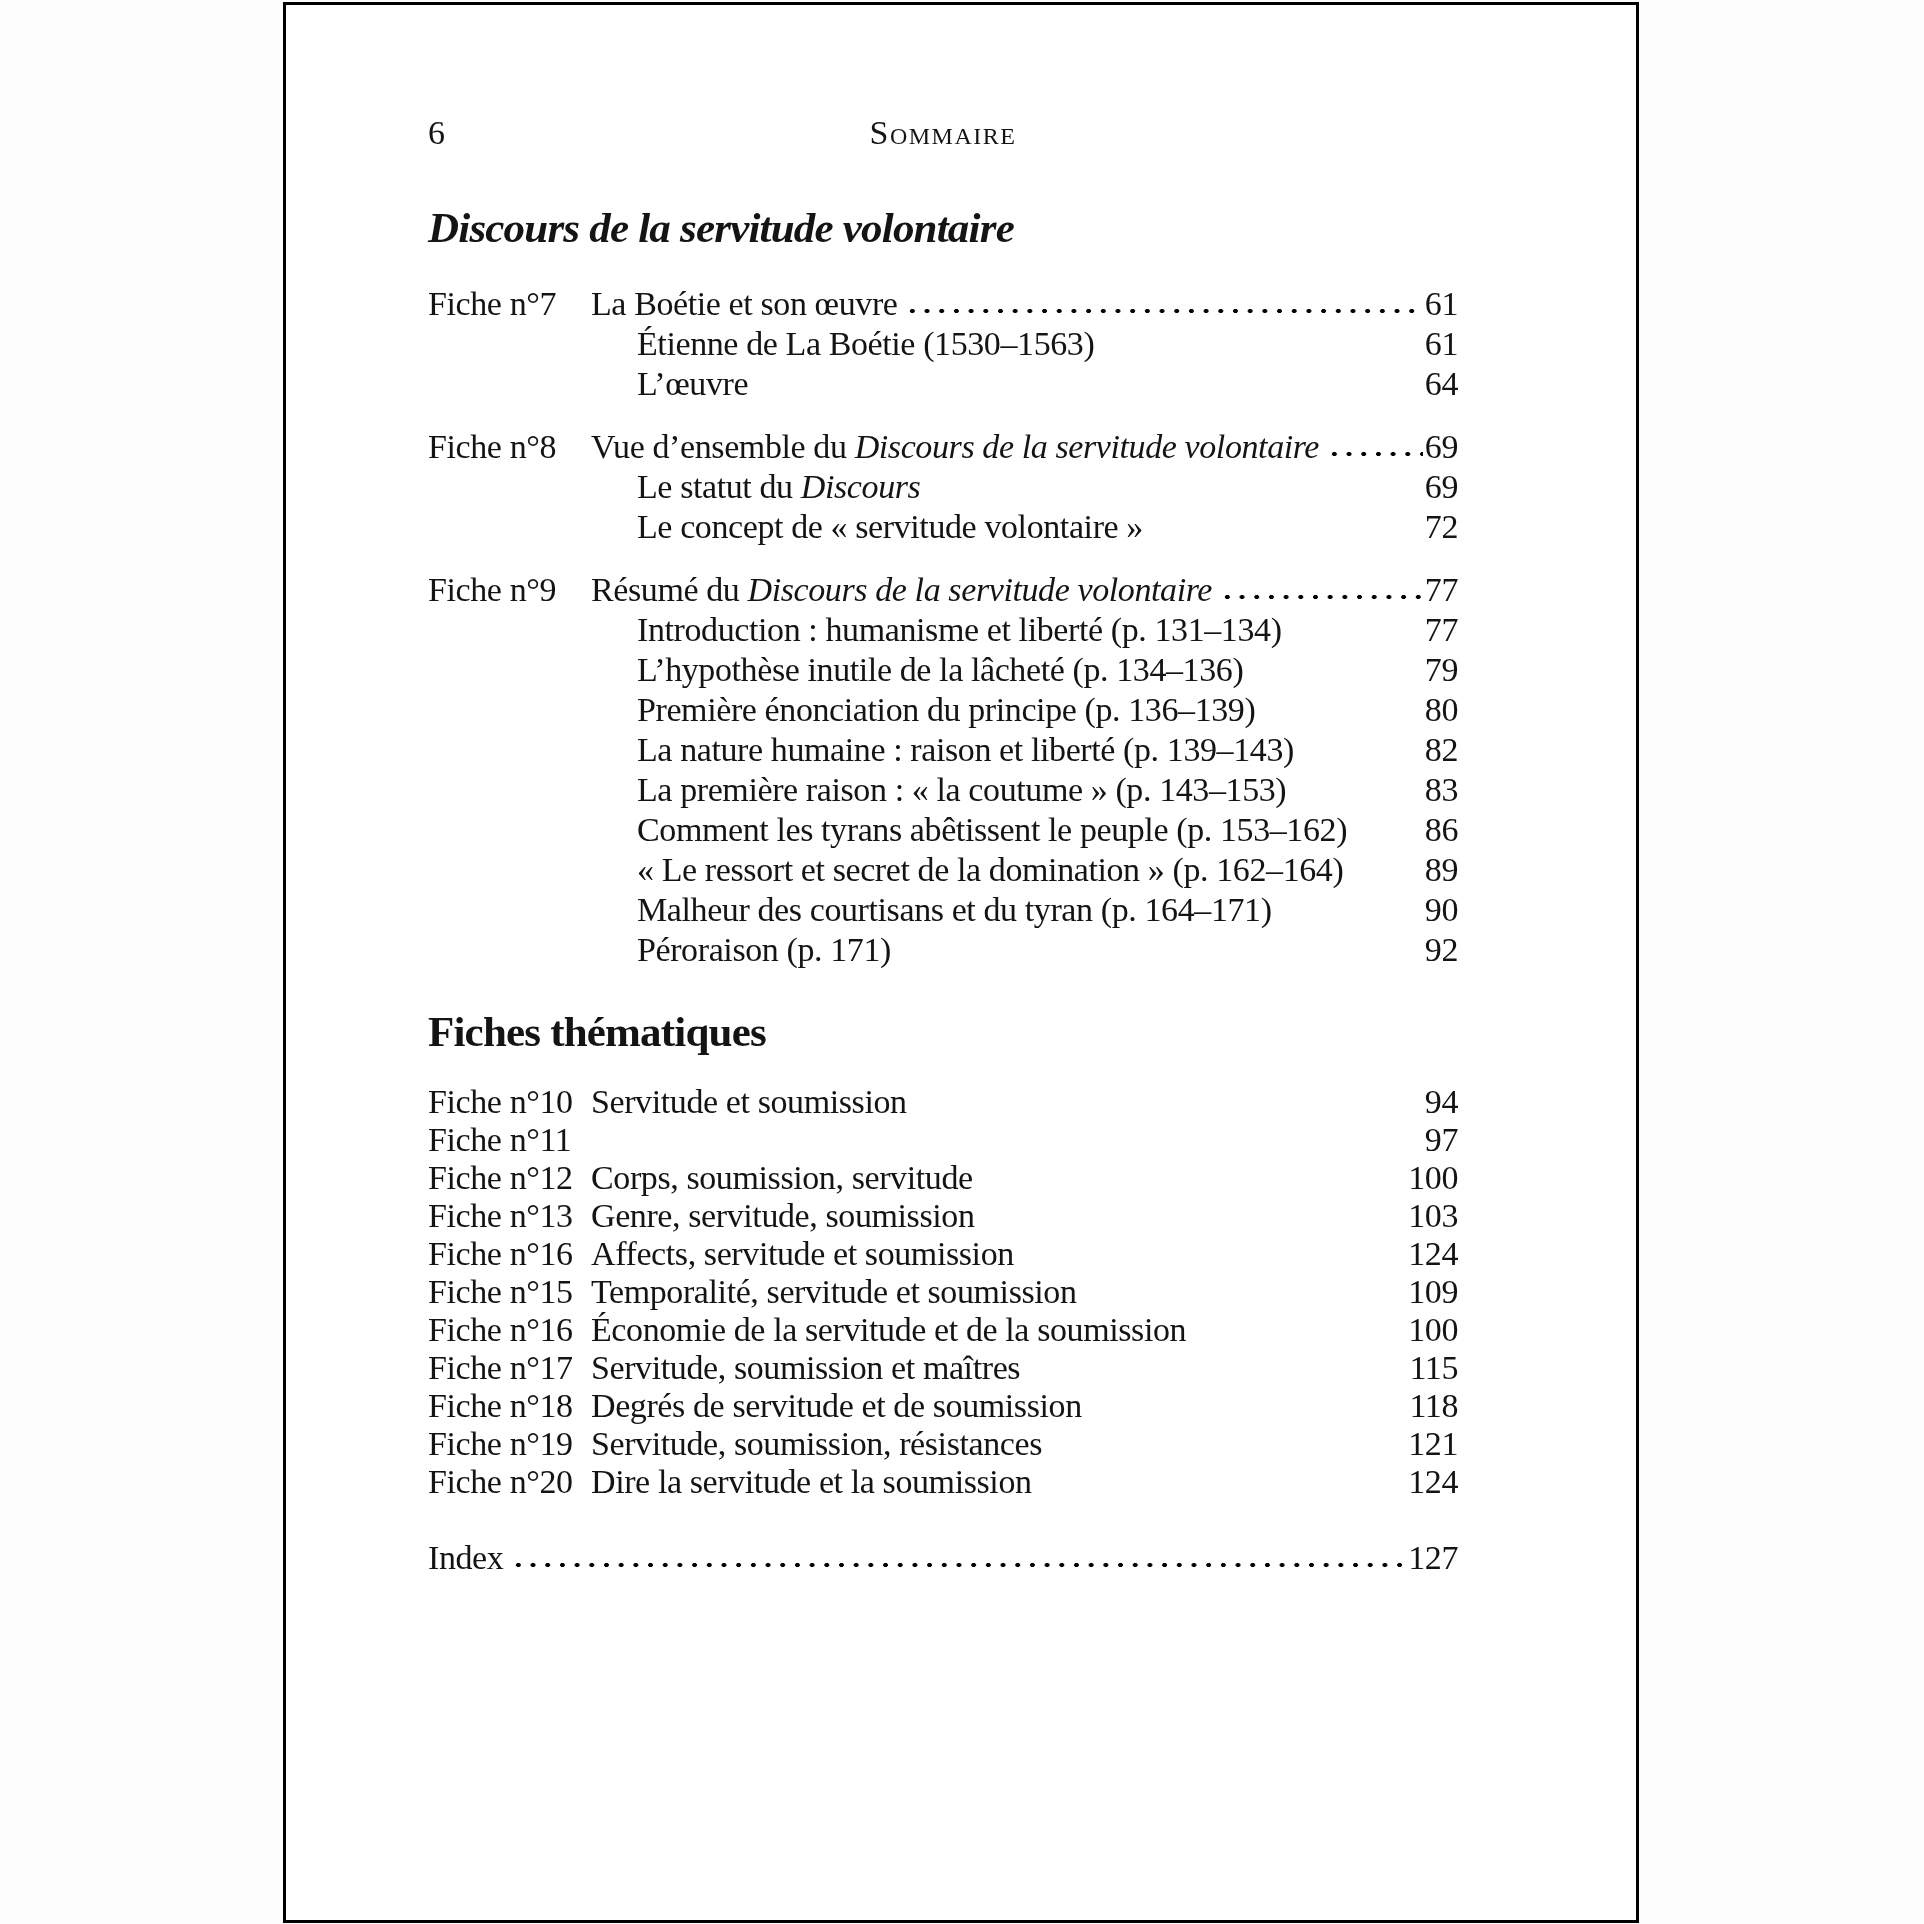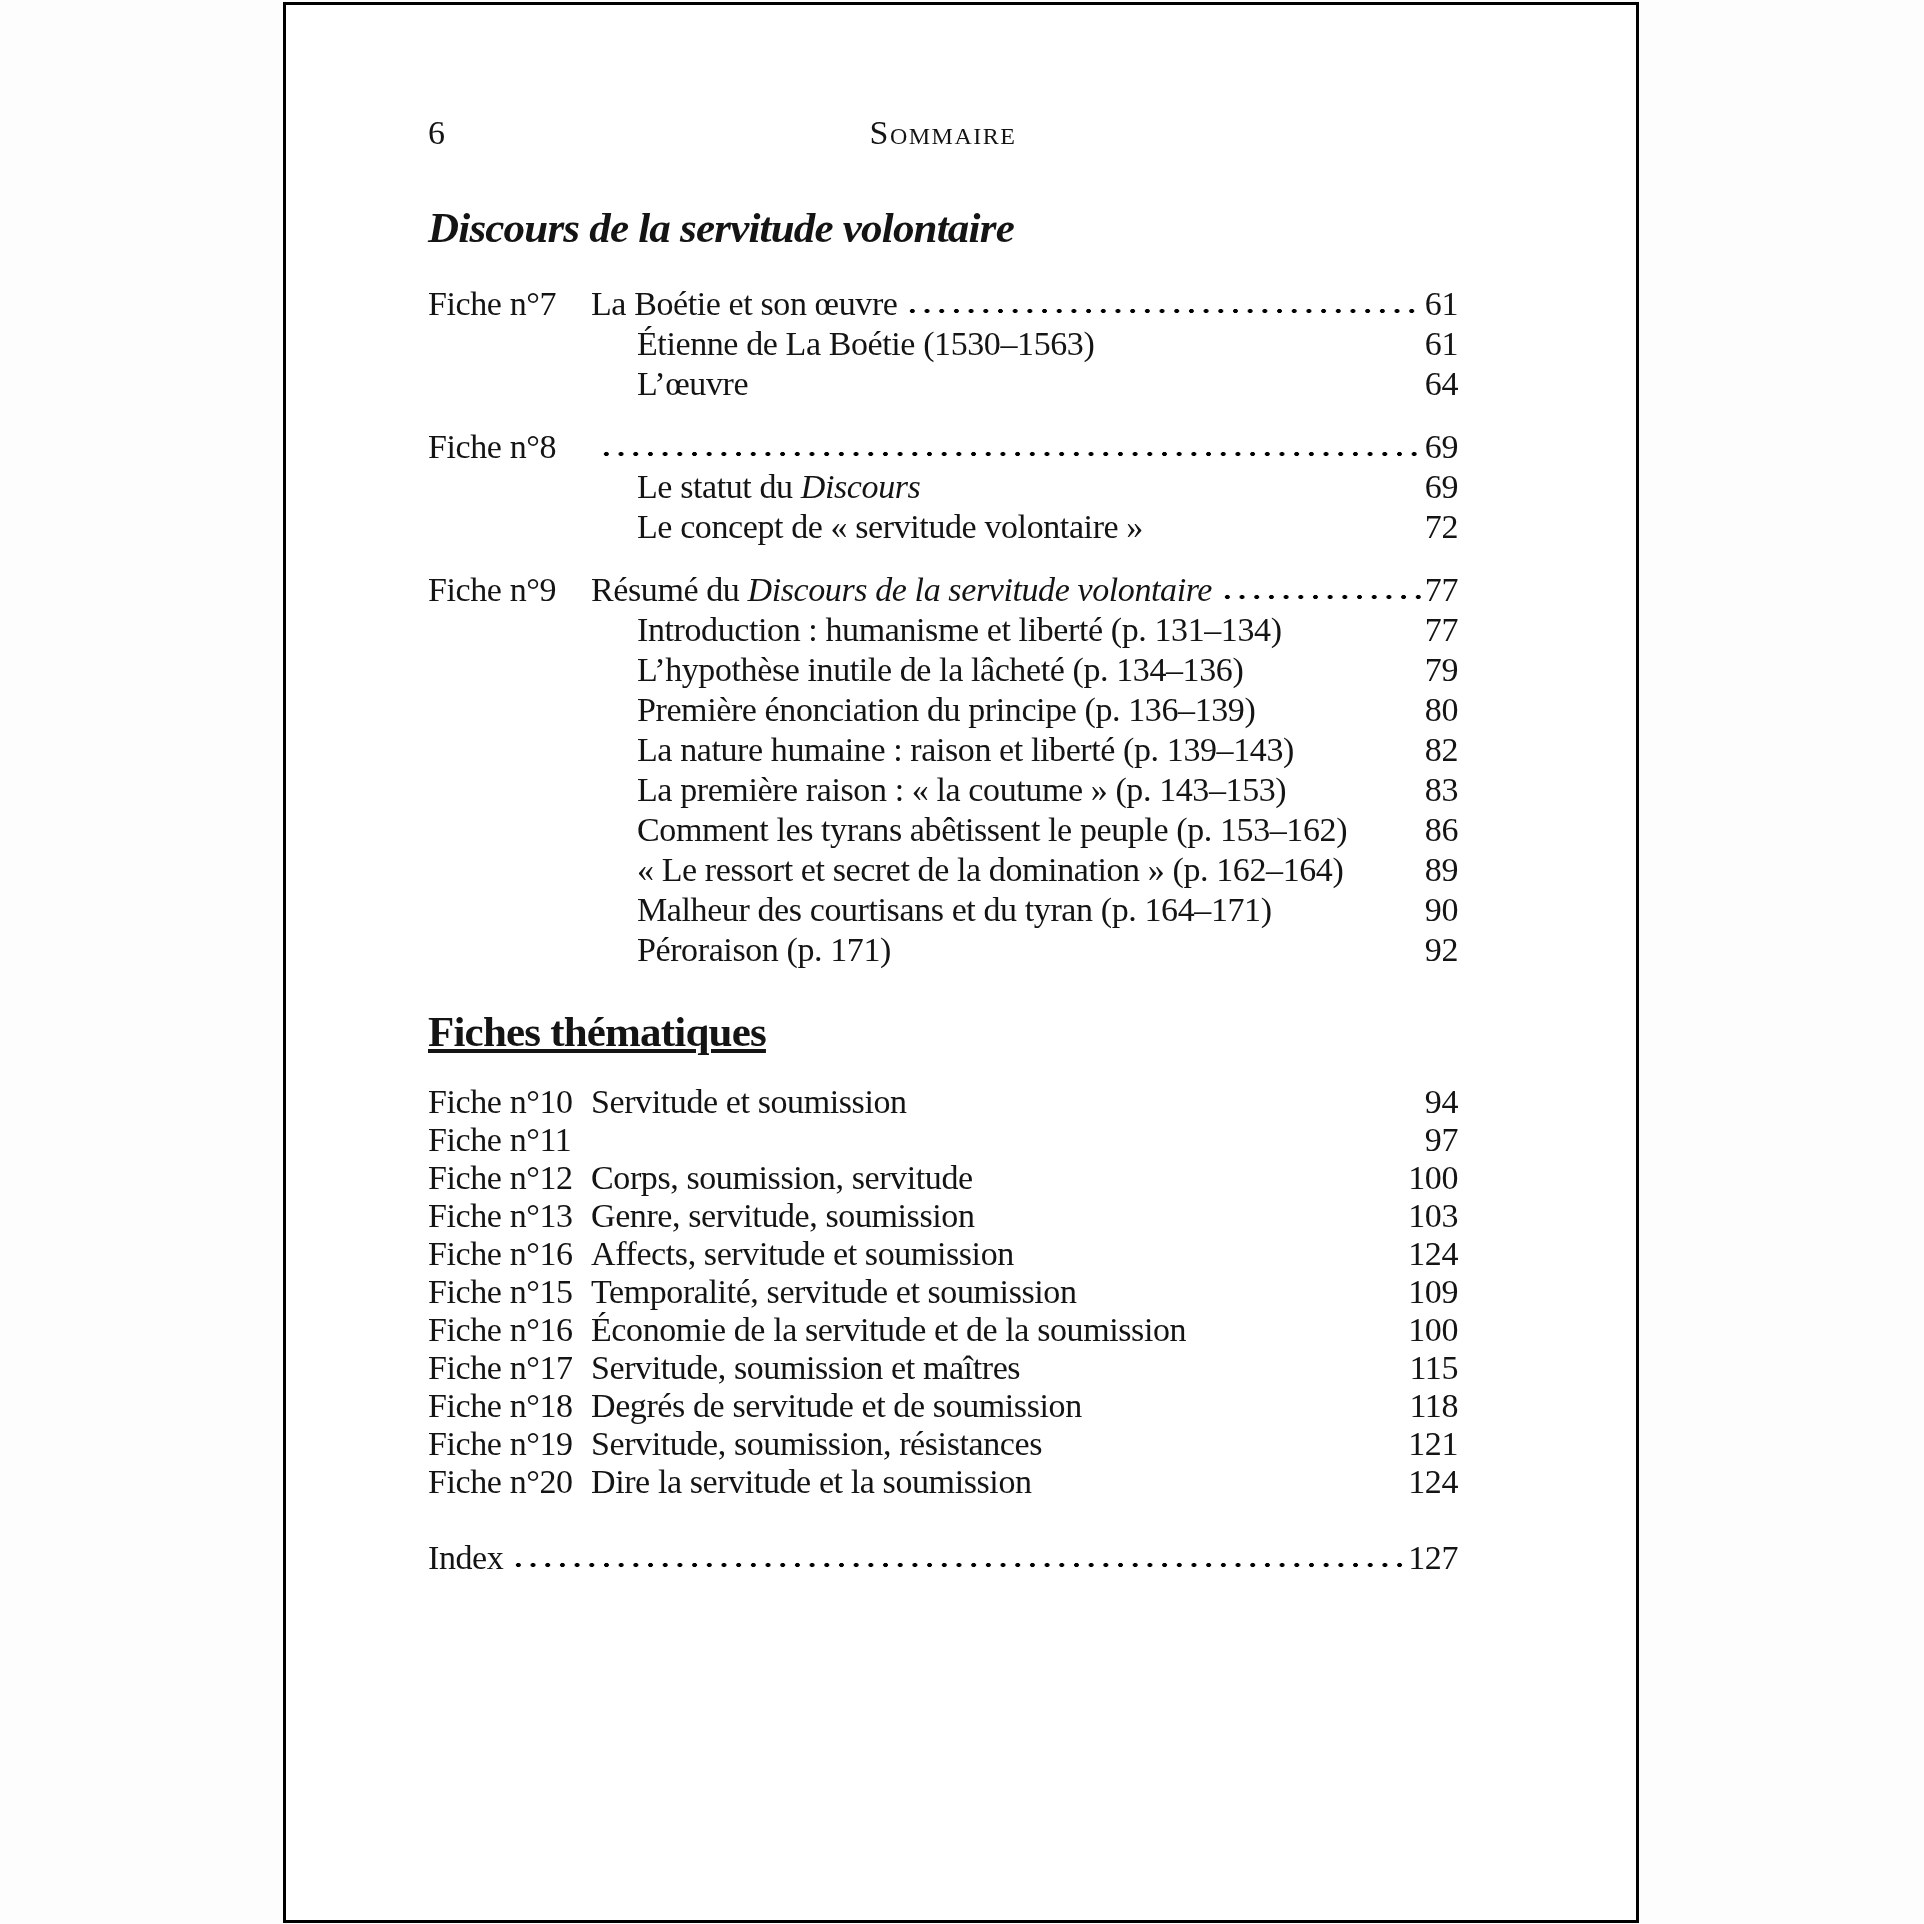--- a/index.html
+++ b/index.html
@@ -9,21 +9,21 @@
   }
   .page{
     position:absolute;left:283px;top:1.5px;width:1356px;height:1921px;
     background:#ffffff;border:3.1px solid #000;box-sizing:border-box;
   }
   .content{position:absolute;left:142px;top:0;width:1030px;}
   .header{position:relative;margin-top:108px;height:40px;font-size:34px;line-height:40px;}
   .header .pagefolio{position:absolute;left:0;top:0;}
   .header .running{display:block;text-align:center;font-variant:small-caps;letter-spacing:1.5px;}
   .doc-title{margin-top:50px;font-size:43px;line-height:50px;font-weight:bold;font-style:italic;letter-spacing:-0.8px;}
-  .sec-title{margin-top:37px;font-size:43px;line-height:50px;font-weight:bold;letter-spacing:-0.8px;text-decoration:underline;}
+  .sec-title{margin-top:37px;font-size:43px;line-height:50px;font-weight:bold;letter-spacing:-0.8px;}
   .toc1{margin-top:28px;font-size:34px;letter-spacing:-0.4px;font-family:Liberation Serif, serif;}
   .toc1 .row{line-height:40px;}
   .group{margin:0;}
   .group + .group{margin-top:20px;}
   .row{display:flex;align-items:baseline;}
   .row .label{flex:0 0 163px;}
   .row .title{flex:0 0 auto;white-space:nowrap;}
   .row.sub{padding-left:209px;}
   .dots{
     flex:1 1 auto;height:1em;margin:0 1.5px 0 7.7px;min-width:31px;
@@ -66,20 +66,21 @@
           </div>
           <div class="row sub">
             <span class="title"><span>L’œuvre</span><i></i></span>
             <span class="pg">64</span>
           </div>
         </div>
 
         <div class="group">
           <div class="row dotted">
             <span class="label">Fiche n°8</span>
+            <span class="title"><span>Vue d’ensemble du </span><i>Discours de la servitude volontaire</i></span>
             <span class="dots"></span>
             <span class="pg">69</span>
           </div>
           <div class="row sub">
             <span class="title"><span>Le statut du </span><i>Discours</i></span>
             <span class="pg">69</span>
           </div>
           <div class="row sub">
             <span class="title"><span>Le concept de « servitude volontaire »</span><i></i></span>
             <span class="pg">72</span>

